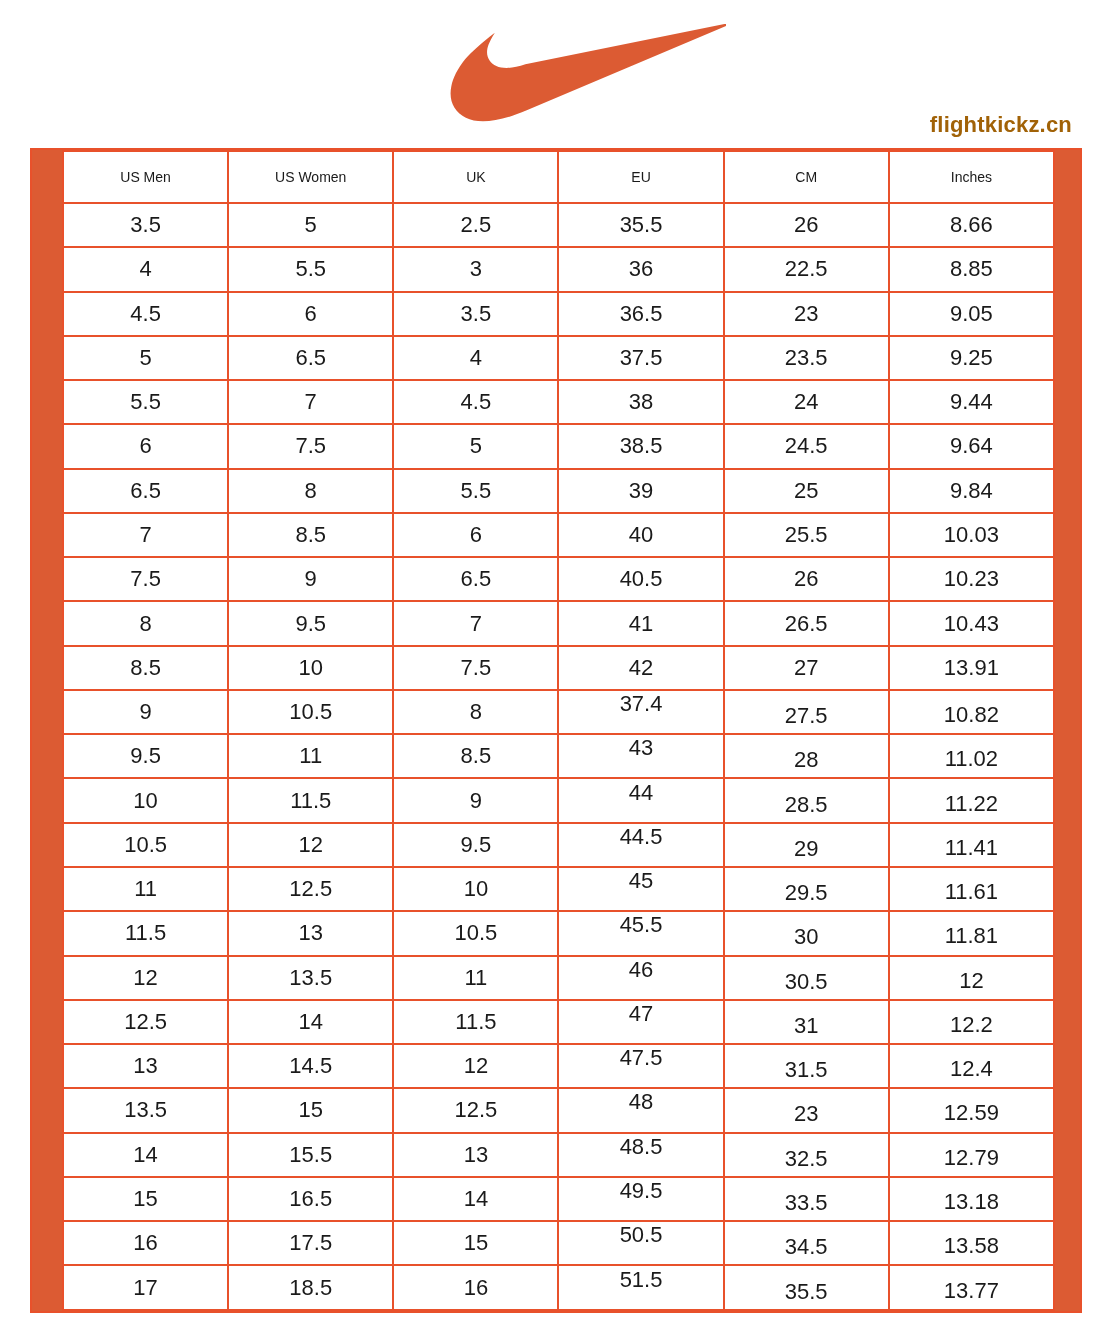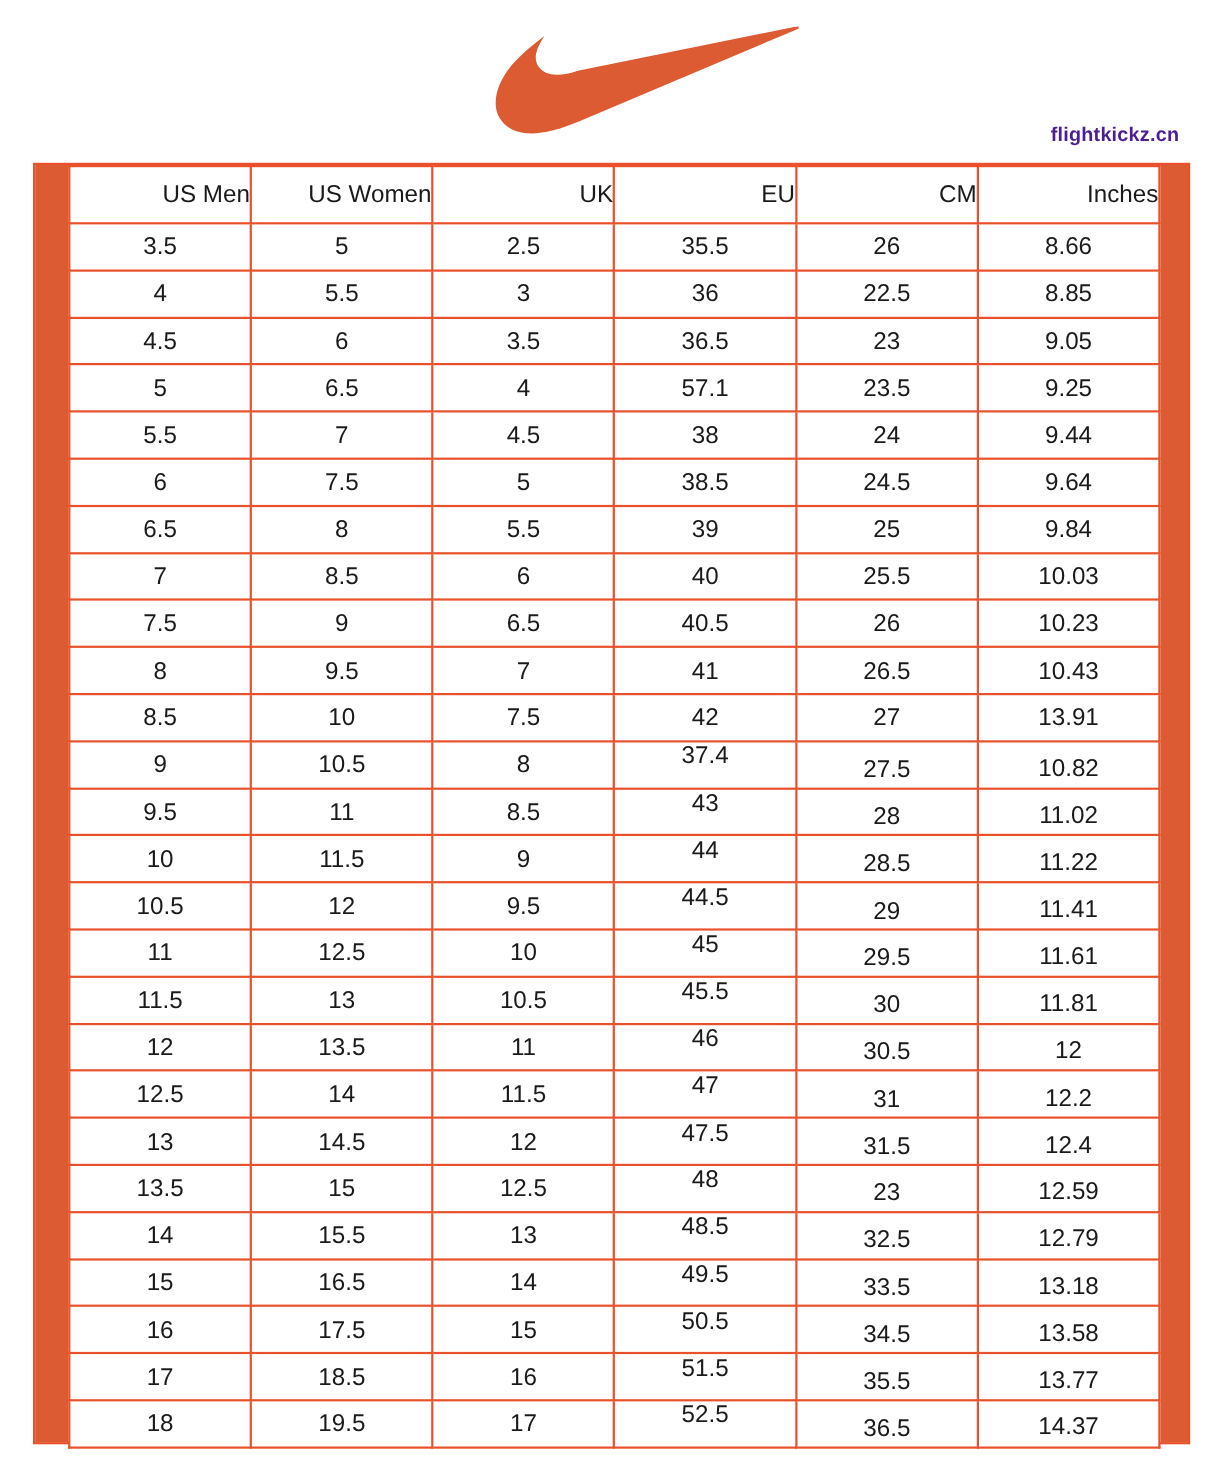--- a/index.html
+++ b/index.html
@@ -23,24 +23,24 @@
     left:450px;
     top:24px;
     width:276px;
     height:98px;
   }
   .logo svg{width:100%;height:100%;display:block;}
   .watermark{
     position:absolute;
     top:112px;
     right:28px;
-    font-size:18px;
+    font-size:22px;
     font-weight:600;
     letter-spacing:0.2px;
-    color:#4c1d95;
+    color:#a16207;
   }
   .chart{
     position:absolute;
     left:30px;
     top:148px;
     width:1052px;
     height:1165px;
     display:flex;
     border:2px solid var(--orange-border);
     background:#fff;
@@ -61,21 +61,21 @@
   th,td{
     border:2px solid var(--orange-border);
     text-align:center;
     vertical-align:middle;
     font-size:22px;
     font-weight:400;
     color:var(--ink);
     background:#fff;
     padding:0;
   }
-  thead th{height:52px;font-size:22px;text-align:right;}
+  thead th{height:52px;font-size:14px;}
   tbody td{height:42.8px;}
   td span{display:inline-block;}
   
   tr.shifted .col-3 span{transform:translateY(-8px);}
   tr.shifted .col-4 span{transform:translateY(4px);}
   tr.shifted .col-5 span{transform:translateY(3px);}
 </style>
 </head>
 <body>
 
@@ -129,21 +129,21 @@
             <td class="col-1"><span>6</span></td>
             <td class="col-2"><span>3.5</span></td>
             <td class="col-3"><span>36.5</span></td>
             <td class="col-4"><span>23</span></td>
             <td class="col-5"><span>9.05</span></td>
           </tr>
           <tr>
             <td class="col-0"><span>5</span></td>
             <td class="col-1"><span>6.5</span></td>
             <td class="col-2"><span>4</span></td>
-            <td class="col-3"><span>57.1</span></td>
+            <td class="col-3"><span>37.5</span></td>
             <td class="col-4"><span>23.5</span></td>
             <td class="col-5"><span>9.25</span></td>
           </tr>
           <tr>
             <td class="col-0"><span>5.5</span></td>
             <td class="col-1"><span>7</span></td>
             <td class="col-2"><span>4.5</span></td>
             <td class="col-3"><span>38</span></td>
             <td class="col-4"><span>24</span></td>
             <td class="col-5"><span>9.44</span></td>
@@ -301,26 +301,18 @@
             <td class="col-5"><span>13.58</span></td>
           </tr>
           <tr class="shifted">
             <td class="col-0"><span>17</span></td>
             <td class="col-1"><span>18.5</span></td>
             <td class="col-2"><span>16</span></td>
             <td class="col-3"><span>51.5</span></td>
             <td class="col-4"><span>35.5</span></td>
             <td class="col-5"><span>13.77</span></td>
           </tr>
-          <tr class="shifted">
-            <td class="col-0"><span>18</span></td>
-            <td class="col-1"><span>19.5</span></td>
-            <td class="col-2"><span>17</span></td>
-            <td class="col-3"><span>52.5</span></td>
-            <td class="col-4"><span>36.5</span></td>
-            <td class="col-5"><span>14.37</span></td>
-          </tr>
         </tbody>
     </table>
     <div class="side-bar right"></div>
   </div>
 
 </div>
 
 </body></html>

